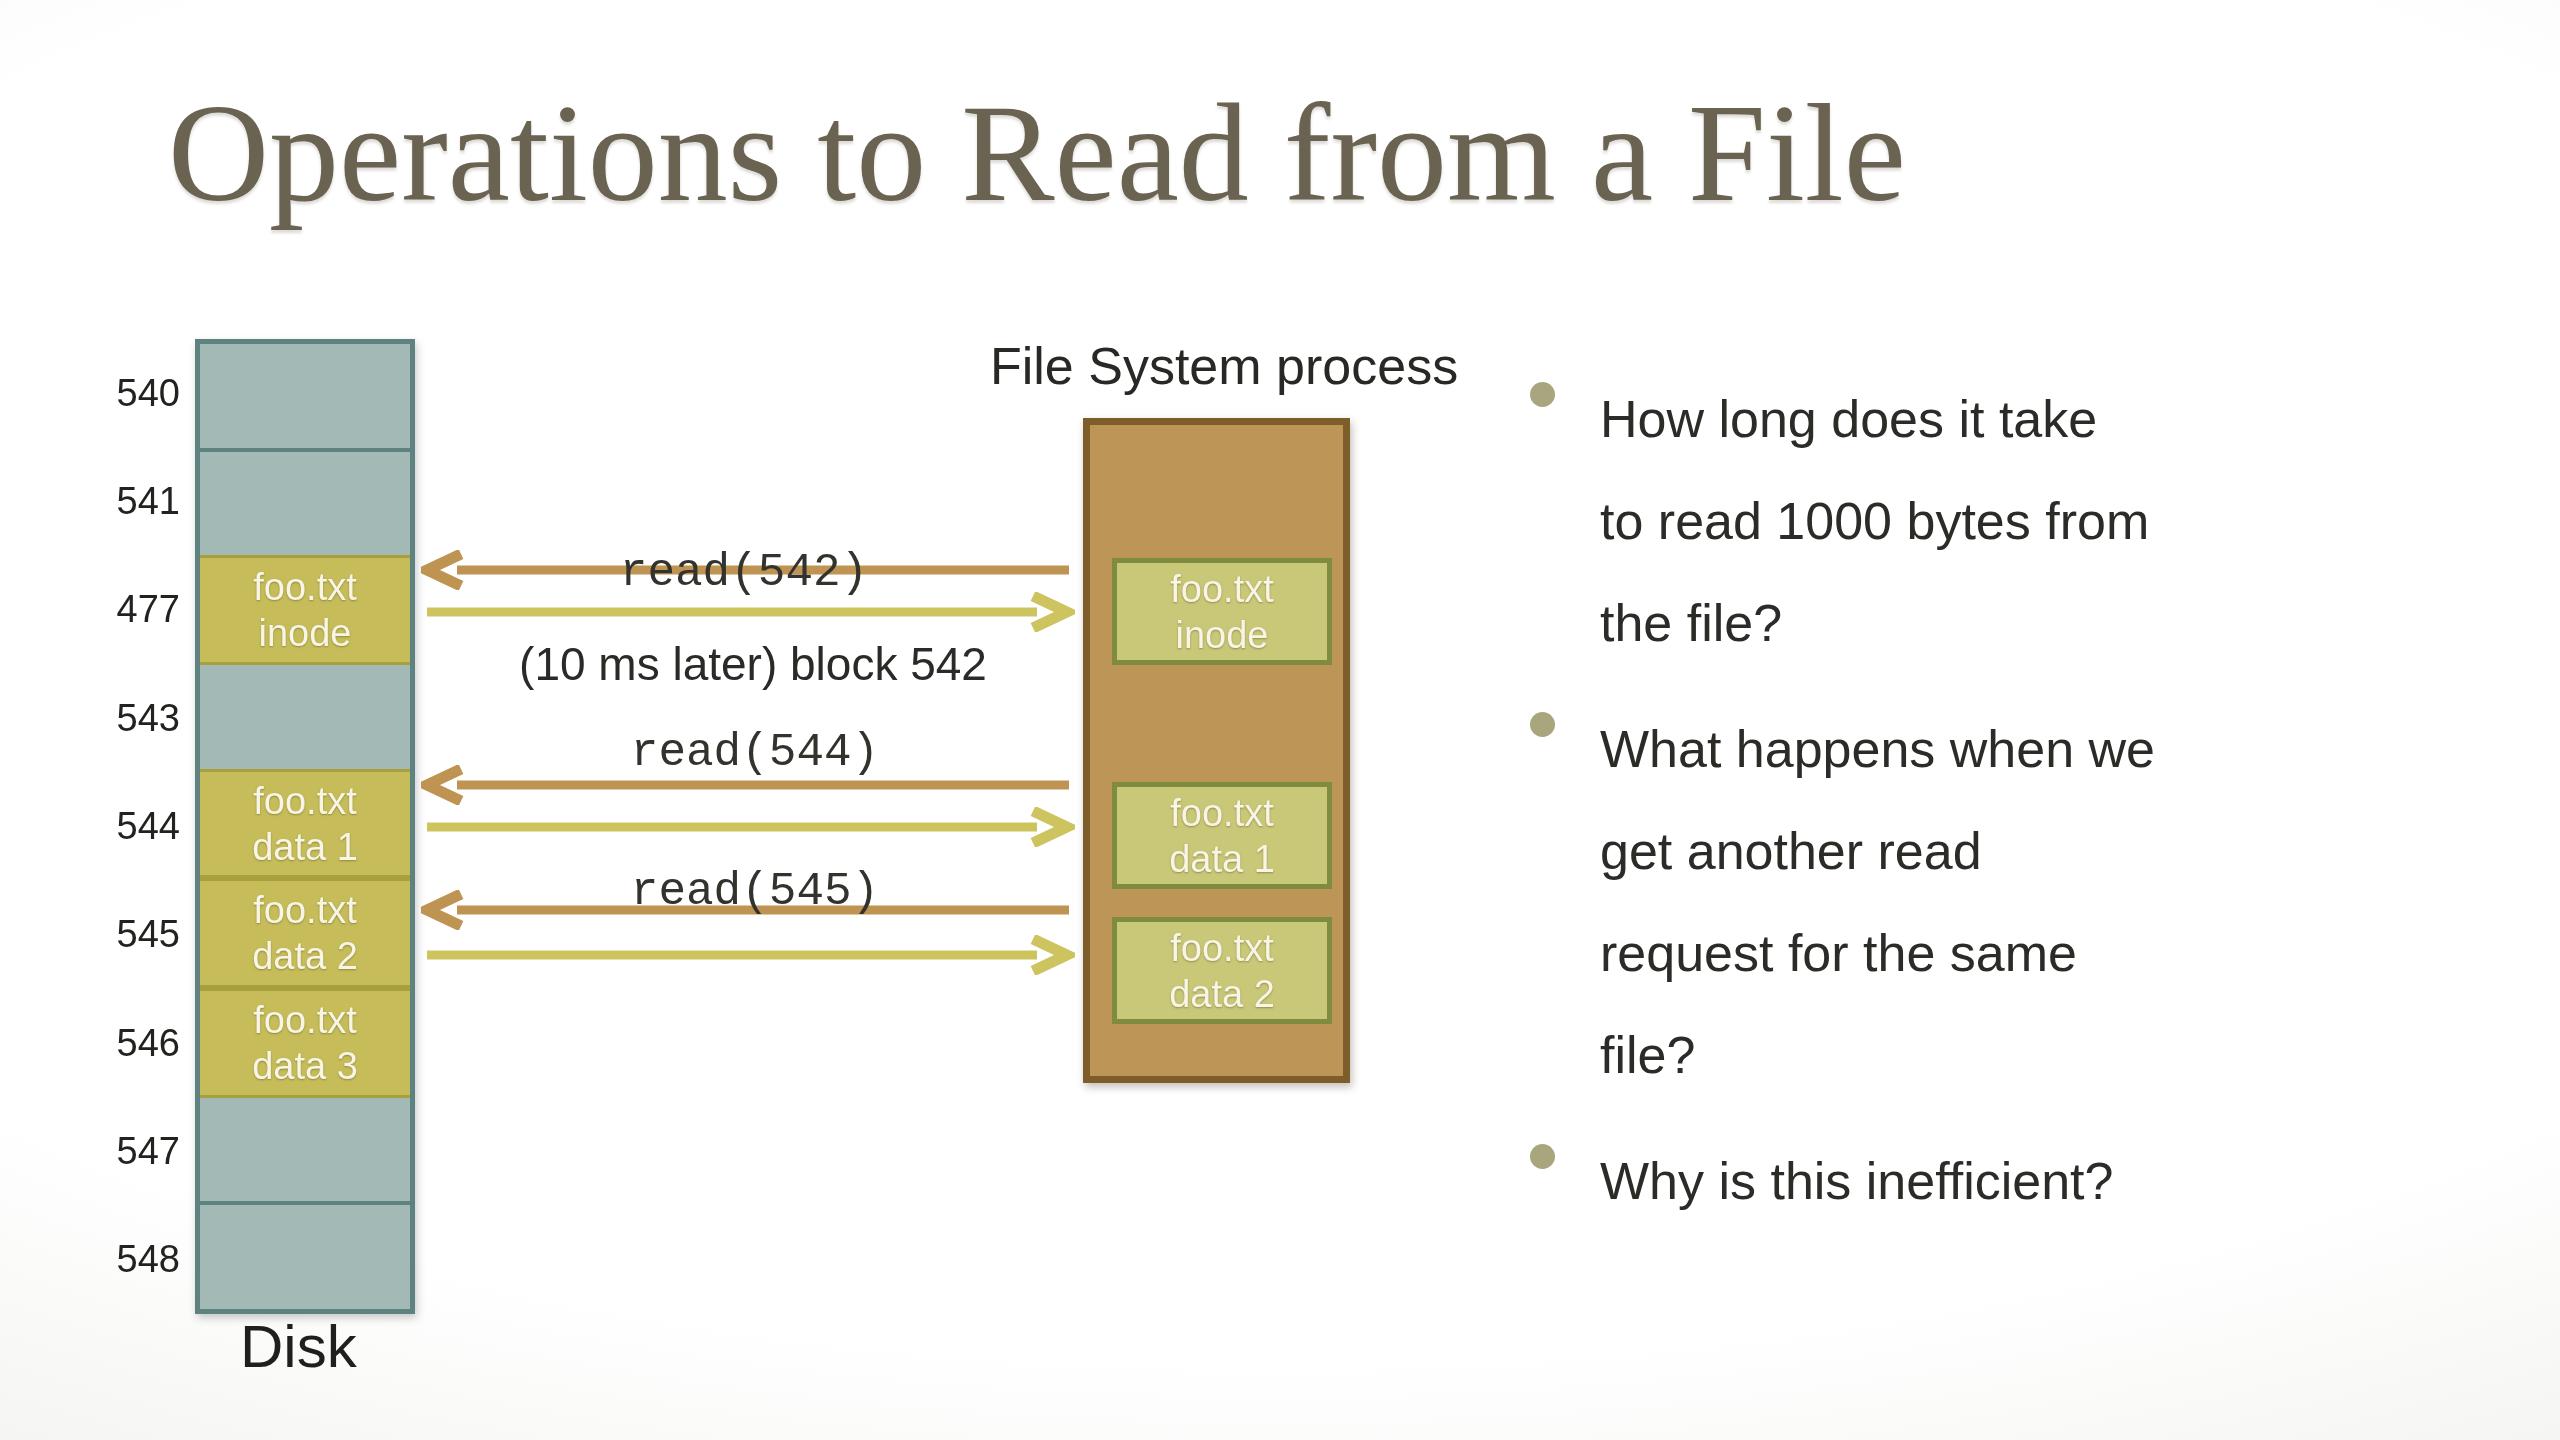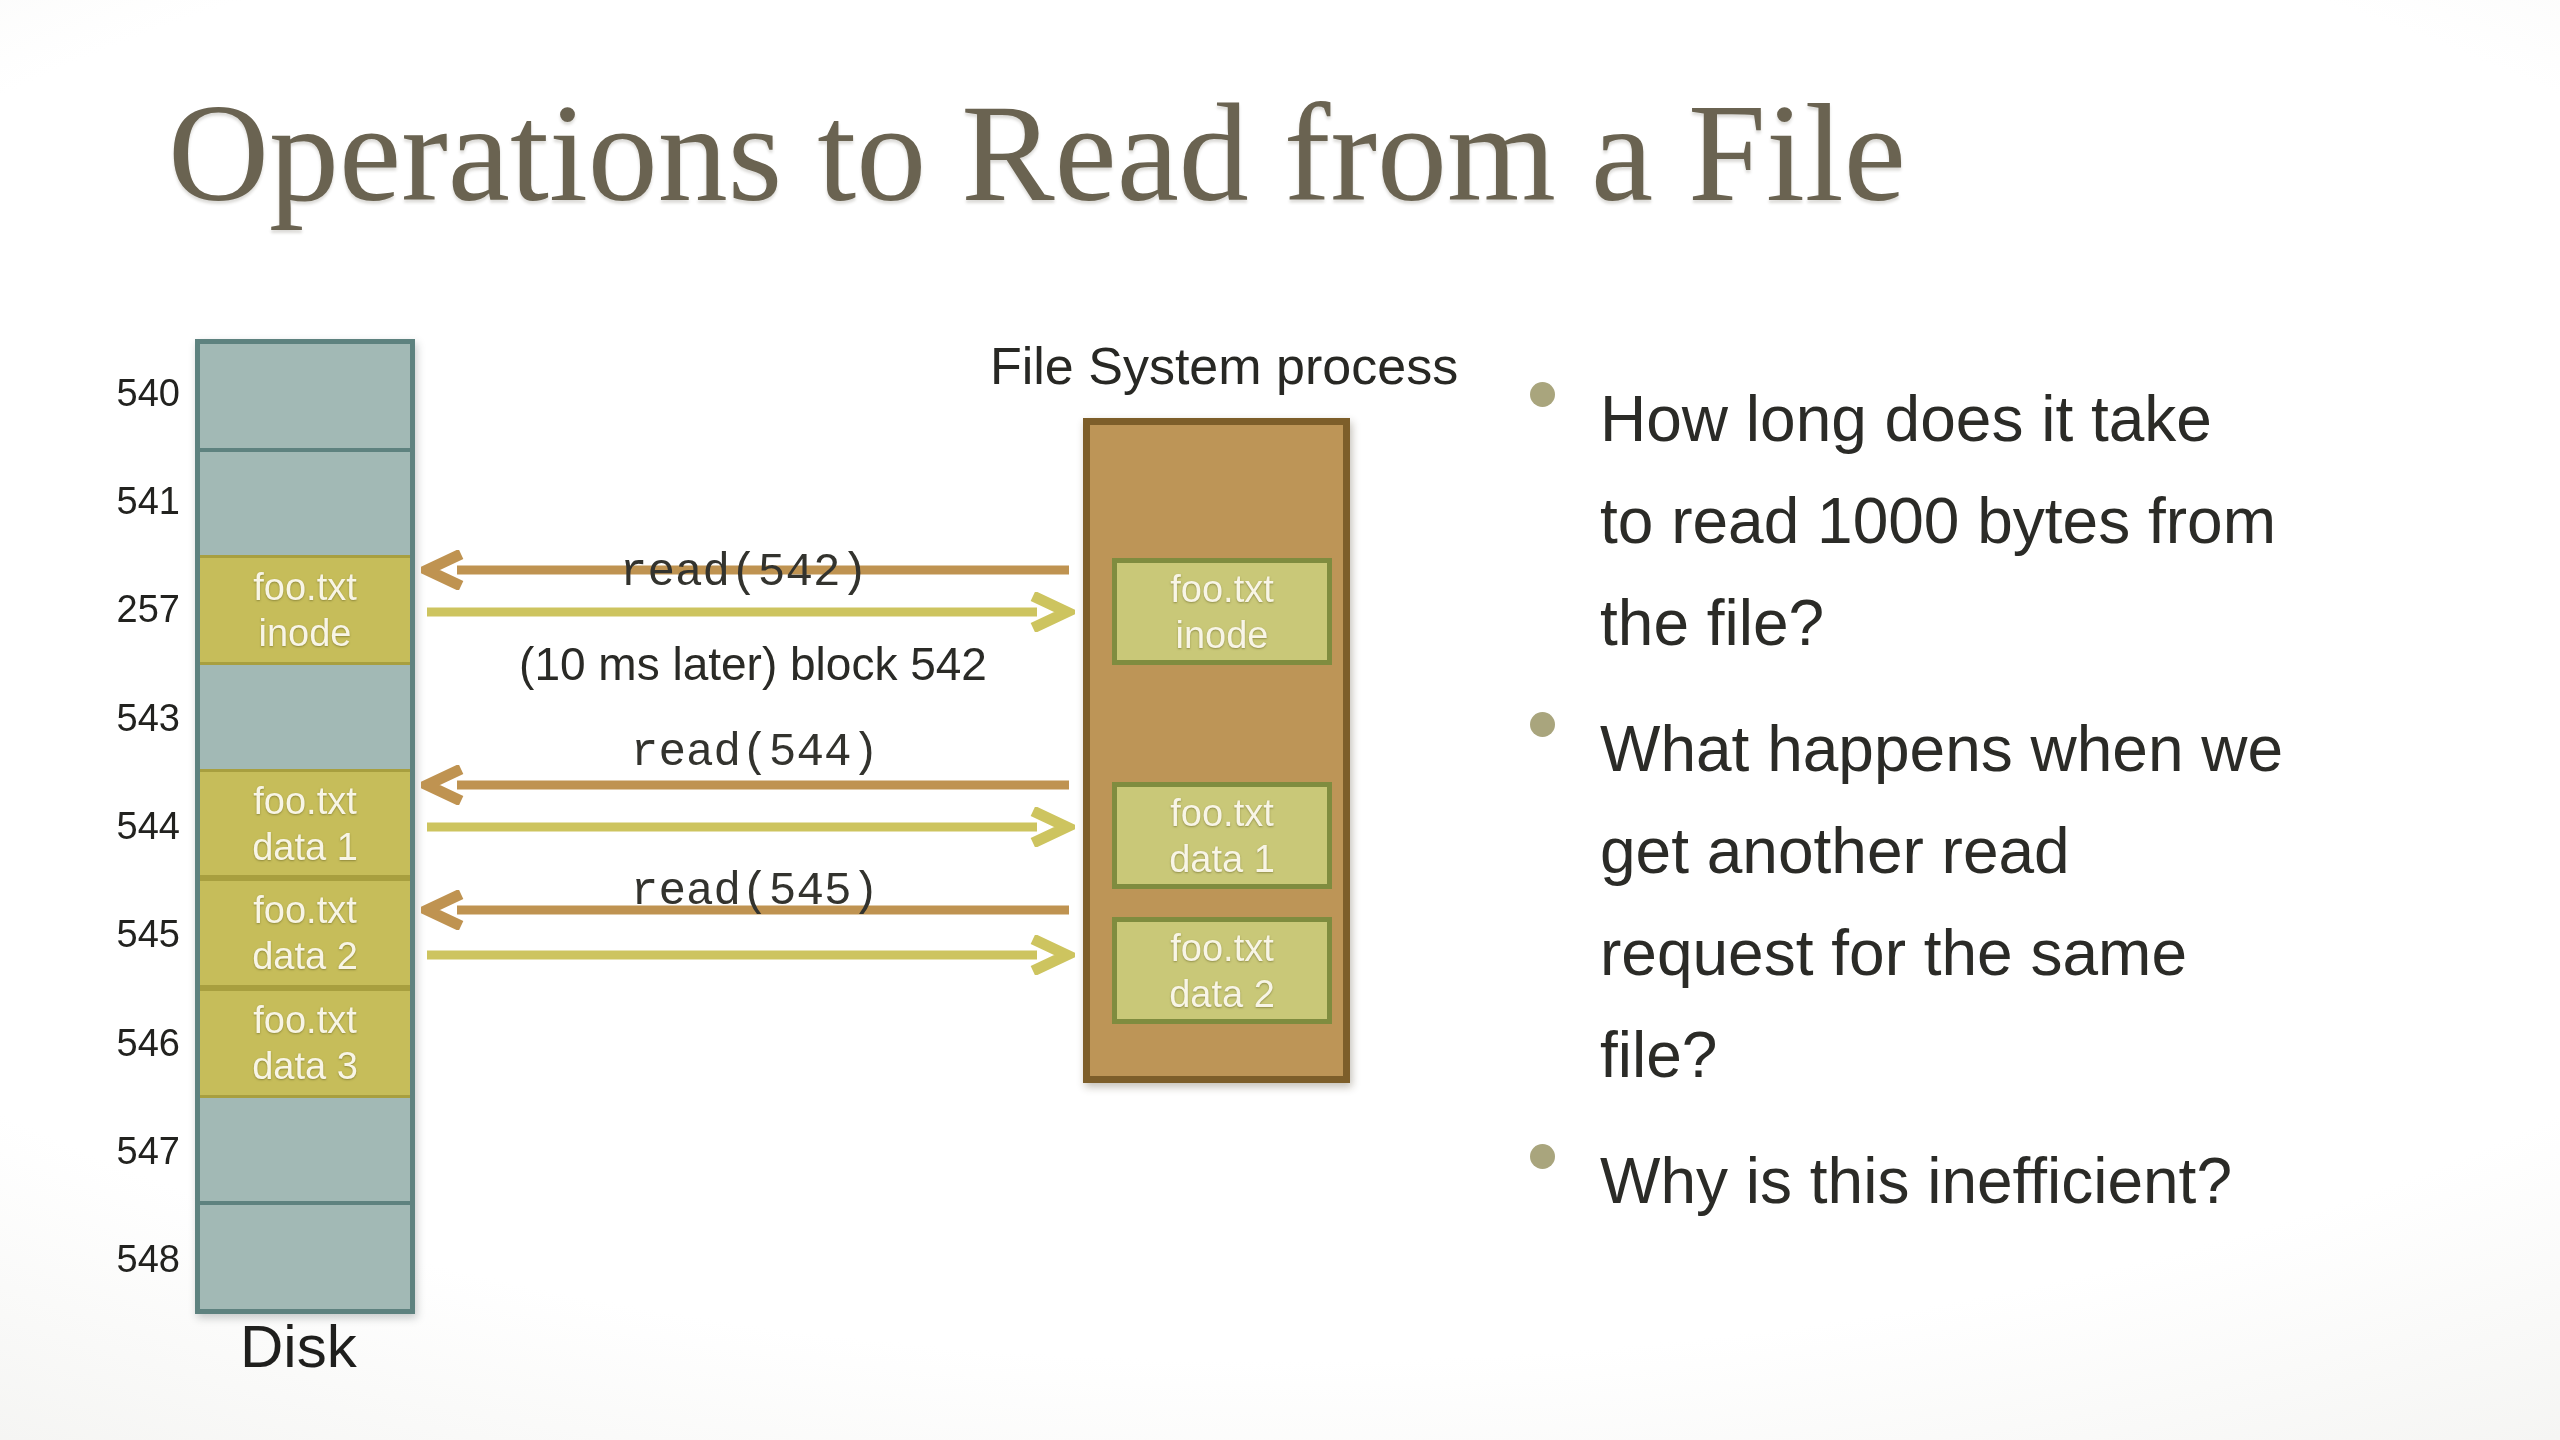--- a/index.html
+++ b/index.html
@@ -103,34 +103,34 @@
   .bullets {
     position: absolute; left: 1520px; top: 368px; width: 1010px;
   }
   .bullet-item { position: relative; padding-left: 80px; margin-bottom: 24px; }
   .dot {
     position: absolute; left: 10px; top: 14px;
     width: 25px; height: 25px; border-radius: 50%;
     background: #a9a57d;
   }
   .bline {
-    font-size: 64px; line-height: 102px; color: #2b2b27; white-space: nowrap;
+    font-size: 52px; line-height: 102px; color: #2b2b27; white-space: nowrap;
   }
 </style>
 </head>
 <body>
 
 <div class="slide">
 
   <div class="title">Operations to Read from a File</div>
 
   <div class="disk-numbers">
     <div class="num-cell">540</div>
     <div class="num-cell">541</div>
-    <div class="num-cell">257</div>
+    <div class="num-cell">477</div>
     <div class="num-cell">543</div>
     <div class="num-cell">544</div>
     <div class="num-cell">545</div>
     <div class="num-cell">546</div>
     <div class="num-cell">547</div>
     <div class="num-cell">548</div>
   </div>
 
   <div class="disk-stack">
     <div class="block teal"></div>

